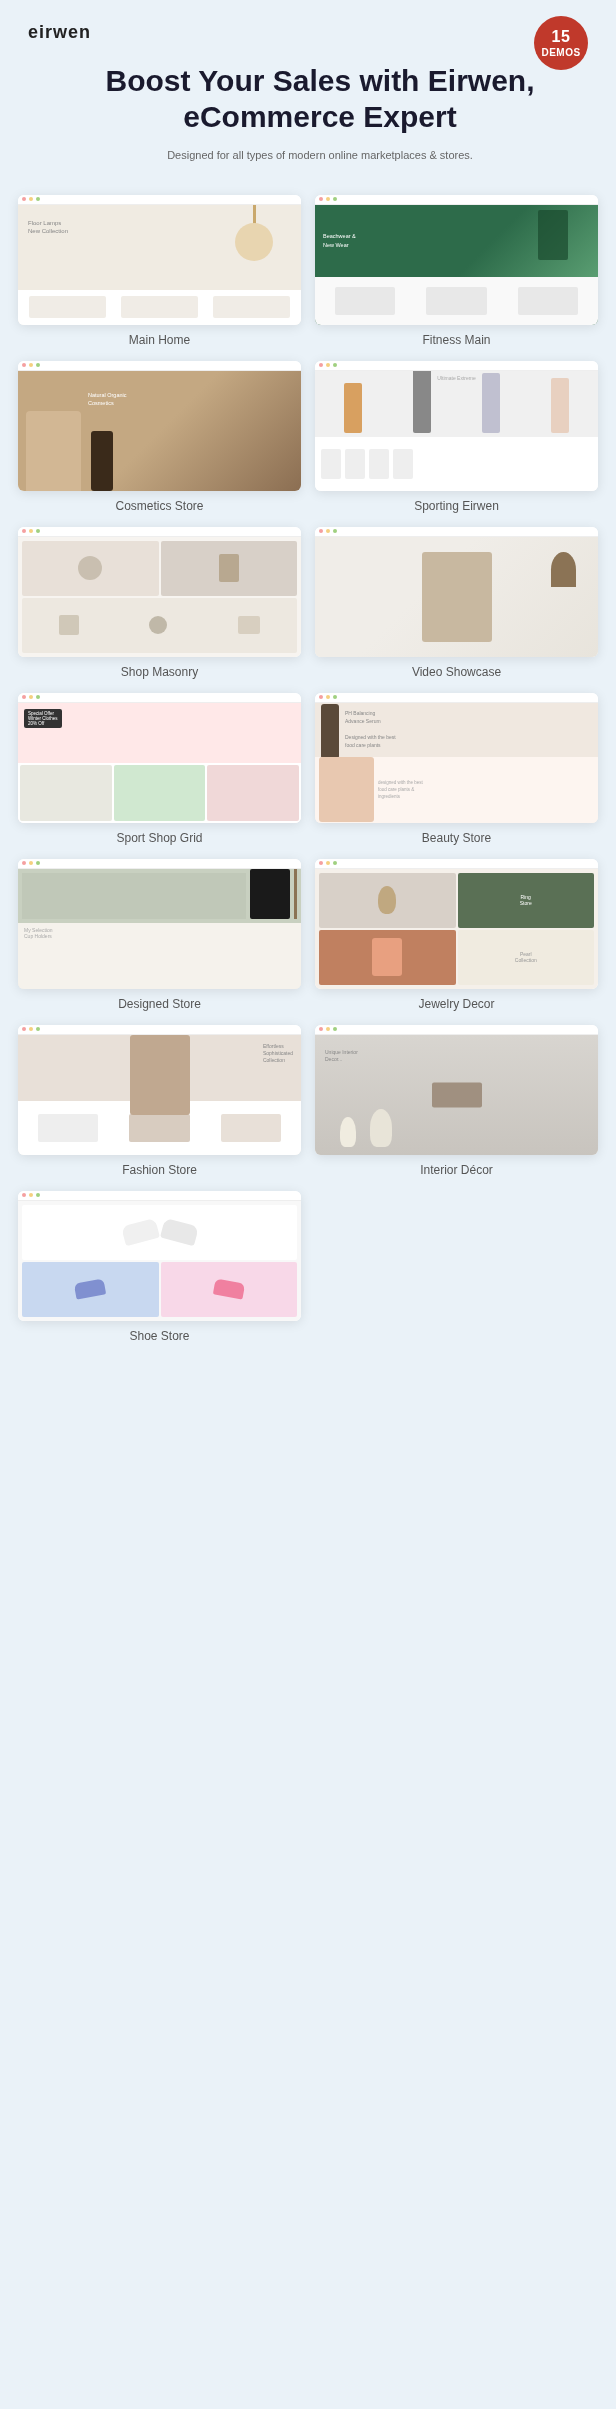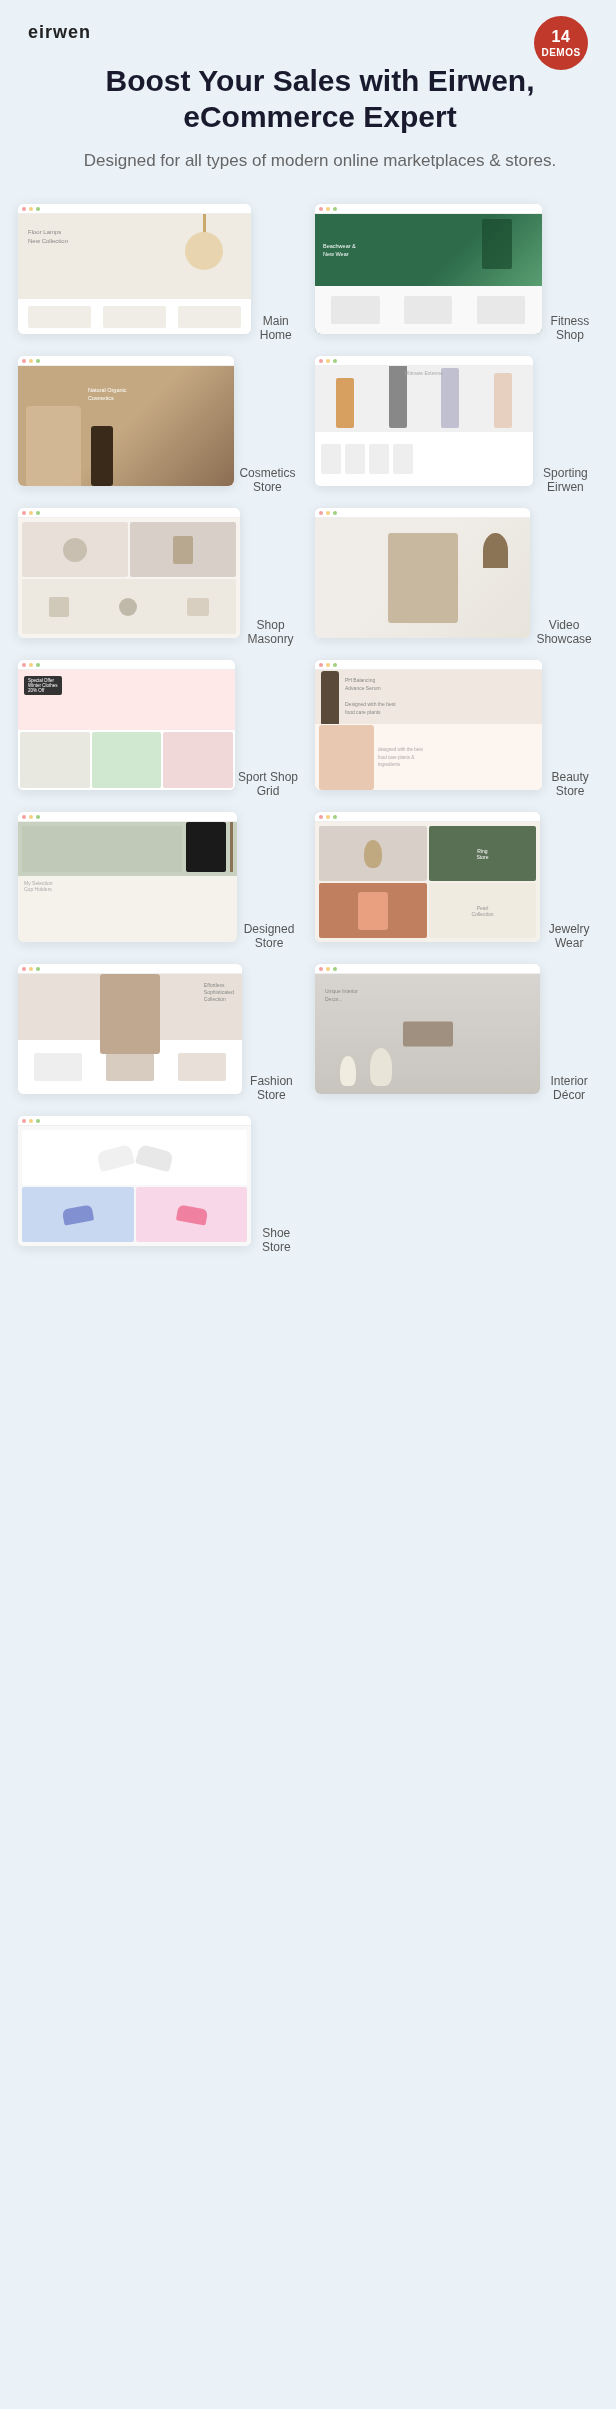--- a/index.html
+++ b/index.html
@@ -54,35 +54,35 @@
       padding: 10px 16px 20px 40px;
     }
     .hero h1 {
       font-size: 30px;
       font-weight: 800;
       line-height: 1.2;
       color: #1a1a2e;
       margin-bottom: 12px;
     }
     .hero p {
-      font-size: 17px;
+      font-size: 11px;
       color: #666;
       line-height: 1.6;
     }
     
     .demos-grid {
       display: grid;
       grid-template-columns: 1fr 1fr;
       gap: 14px;
       padding: 10px 18px;
     }
     .demo-item {
       display: flex;
-      flex-direction: row;
-      align-items: flex-end;
+      flex-direction: column;
+      align-items: center;
     }
     .demo-thumb {
       width: 100%;
       border-radius: 6px;
       overflow: hidden;
       box-shadow: 0 2px 12px rgba(0,0,0,0.10);
       background: #fff;
       margin-bottom: 8px;
     }
     .demo-thumb-inner {
@@ -556,21 +556,21 @@
     .nav-dot.g { background: #a0d080; }
   </style>
 </head>
 <body>
 
 <div class="page-wrapper">
 
   <div class="header">
     <span class="logo">eirwen</span>
     <div class="demos-badge">
-      <span class="num">14</span>
+      <span class="num">15</span>
       <span>DEMOS</span>
     </div>
   </div>
 
   <div class="hero">
     <h1>Boost Your Sales with Eirwen, eCommerce Expert</h1>
     <p>Designed for all types of modern online marketplaces &amp; stores.</p>
   </div>
 
   <div class="demos-grid">
@@ -614,21 +614,21 @@
             </div>
             <div class="fitness-figure"></div>
             <div class="fitness-bottom">
               <div class="fitness-prod"></div>
               <div class="fitness-prod"></div>
               <div class="fitness-prod"></div>
             </div>
           </div>
         </div>
       </div>
-      <span class="demo-label">Fitness Shop</span>
+      <span class="demo-label">Fitness Main</span>
     </div>
 
     <div class="demo-item">
       <div class="demo-thumb">
         <div class="thumb-nav">
             <div class="nav-dot r"></div>
             <div class="nav-dot y"></div>
             <div class="nav-dot g"></div>
           </div>
         <div class="demo-thumb-inner">
@@ -800,21 +800,21 @@
             </div>
             <div class="jewelry-cell red-face">
               <div style="width:30px;height:38px;background:#e8a080;border-radius:3px;"></div>
             </div>
             <div class="jewelry-cell cream">
               <div style="font-size:5px;color:#999;text-align:center;">Pearl<br>Collection</div>
             </div>
           </div>
         </div>
       </div>
-      <span class="demo-label">Jewelry Wear</span>
+      <span class="demo-label">Jewelry Decor</span>
     </div>
 
     <div class="demo-item">
       <div class="demo-thumb">
         <div class="thumb-nav">
             <div class="nav-dot r"></div>
             <div class="nav-dot y"></div>
             <div class="nav-dot g"></div>
           </div>
         <div class="demo-thumb-inner thumb-fashion">

